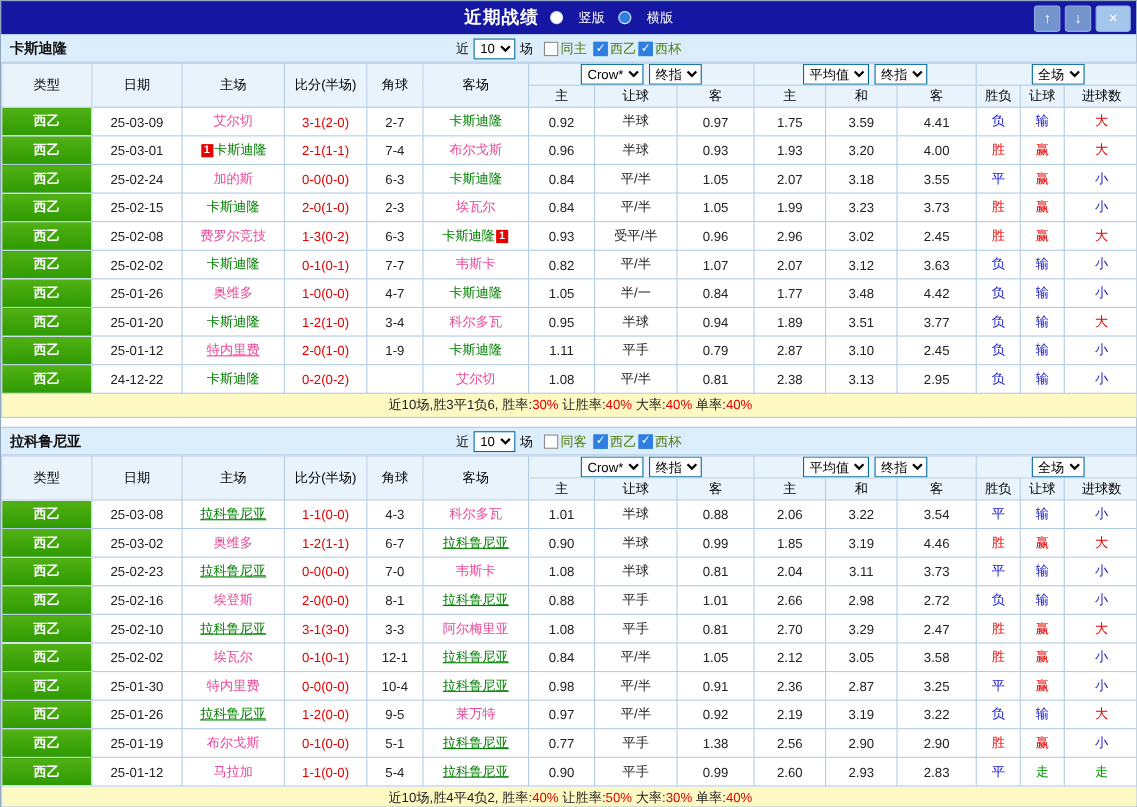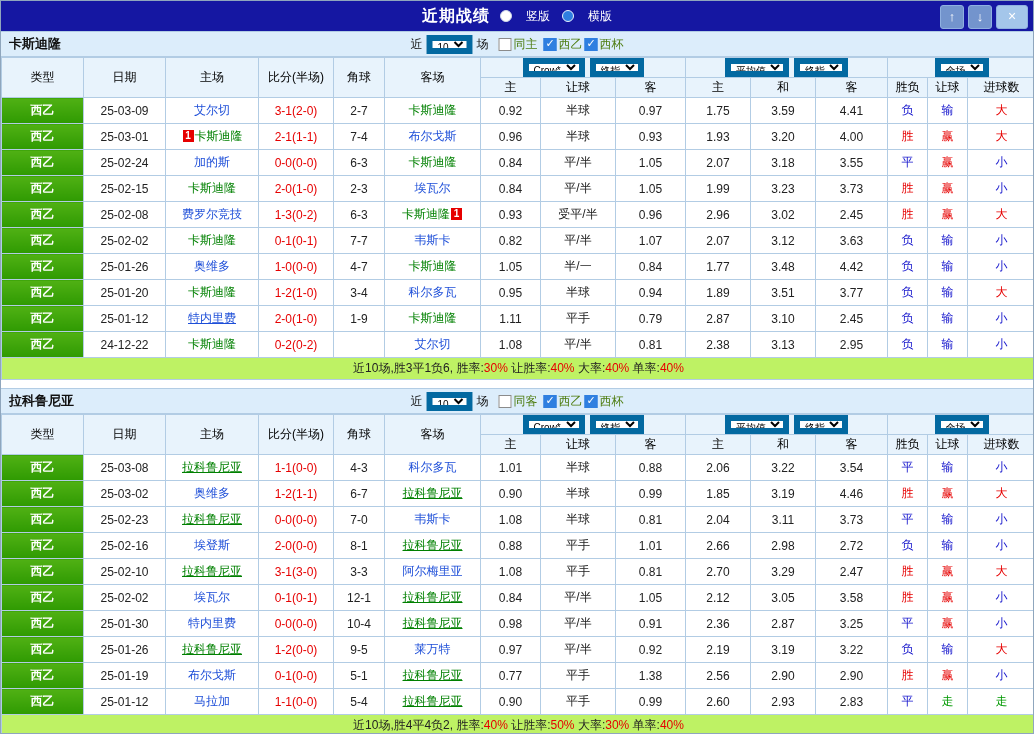--- a/index.html
+++ b/index.html
@@ -16,46 +16,46 @@
   .radio[data-sel="true"]{background:#2f7fe0;border-color:#eaf2ff;}
   .radio[data-sel="true"]::after{content:"";position:absolute;inset:3px;border-radius:50%;background:#2f7fe0;}
   .tb-btns{position:absolute;right:5px;top:4px;display:flex;gap:4px;}
   .tb-btn{width:22px;height:22px;background:#7394cd;border:1px solid #8fb0e0;border-radius:3px;color:#fff;font-size:13px;line-height:21px;text-align:center;cursor:pointer;}
   .tb-close{background:#a4c6ea;width:30px;font-size:14px;}
 
   
   .secband{height:26px;background:#dcedfb;border-top:1px solid #b2cce4;border-bottom:1px solid #b2cce4;display:flex;align-items:center;position:relative;box-sizing:border-box;}
   .teamname{font-weight:bold;color:#111;margin-left:8px;font-size:13px;}
   .controls{position:absolute;left:50%;transform:translateX(-50%);display:flex;align-items:center;gap:4px;white-space:nowrap;color:#111;}
-  .sel{font-size:10px;font-family:inherit;height:19px;padding:0 1px;background:#fff;border:6px solid #0369a1;}
+  .sel{font-size:12px;font-family:inherit;height:19px;padding:0 1px;background:#fff;border:1px solid #0369a1;}
   .cbwrap{display:flex;align-items:center;}
   .cb{display:inline-block;width:13px;height:13px;border:1px solid #8b8b8b;background:#fff;box-sizing:border-box;position:relative;margin:0 2px 0 6px;cursor:pointer;}
   .cb[data-checked="true"]{background:#2f7fe0;border-color:#2f7fe0;}
   .cb[data-checked="true"]::after{content:"✓";position:absolute;left:1px;top:-2px;color:#fff;font-size:11px;font-weight:bold;}
   .cb.tight{margin-left:2px;}
   .cblabel{color:#4d7c0f;}
 
   
   table.grid{width:1034px;border-collapse:collapse;table-layout:fixed;background:#fff;}
   .grid th,.grid td{border:1px solid #b2cce4;text-align:center;padding:0;overflow:hidden;white-space:nowrap;font-weight:normal;}
   .grid thead th{background:#e8f3fc;height:19px;color:#000;}
   .grid tbody td{height:25px;}
   td.lg{background:linear-gradient(180deg,#50b114,#2f9a02);color:#fff;font-weight:bold;}
   td.dt{color:#222;}
   td.sc{color:#e60000;cursor:pointer;}
   td.cn{color:#222;}
-  .team{color:#1d4ed8;cursor:pointer;}
+  .team{color:#ec4899;cursor:pointer;}
   .team.green{color:#008000;}
   .team.u{text-decoration:underline;}
   .badge{display:inline-block;background:#e60000;color:#fff;font-size:10px;line-height:12px;width:11px;height:12px;text-align:center;vertical-align:1px;margin:0 1px;font-weight:bold;}
   .c-r{color:#e60000;}
   .c-b{color:#1414cc;}
   .c-g{color:#009900;}
   .c-k{color:#222;}
-  td.summary{height:21px;background:#bef264;font-size:12px;}
+  td.summary{height:21px;background:#fef9c3;font-size:12px;}
   .gap{height:8px;background:#fff;}
   .grpsel{display:flex;justify-content:center;gap:5px;}
 </style>
 </head>
 <body>
 
 <div class="wrap">
 
   <div class="titlebar">
     <div class="tb-center">

